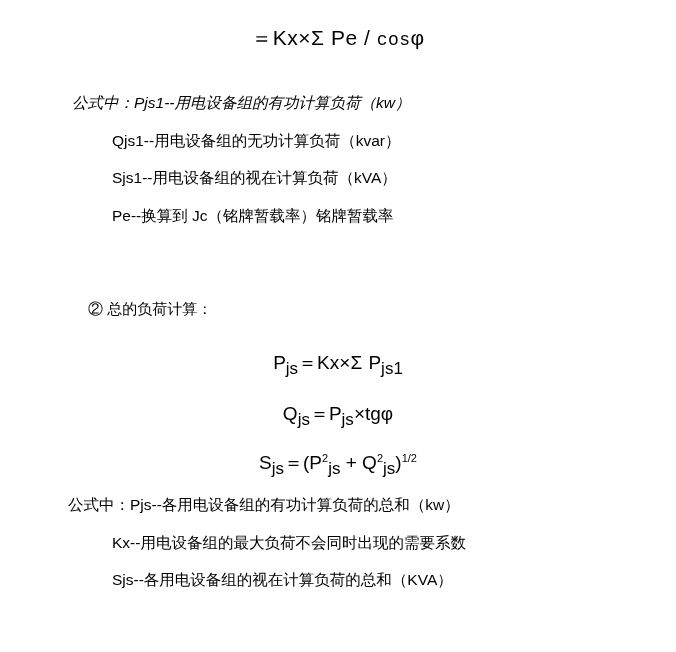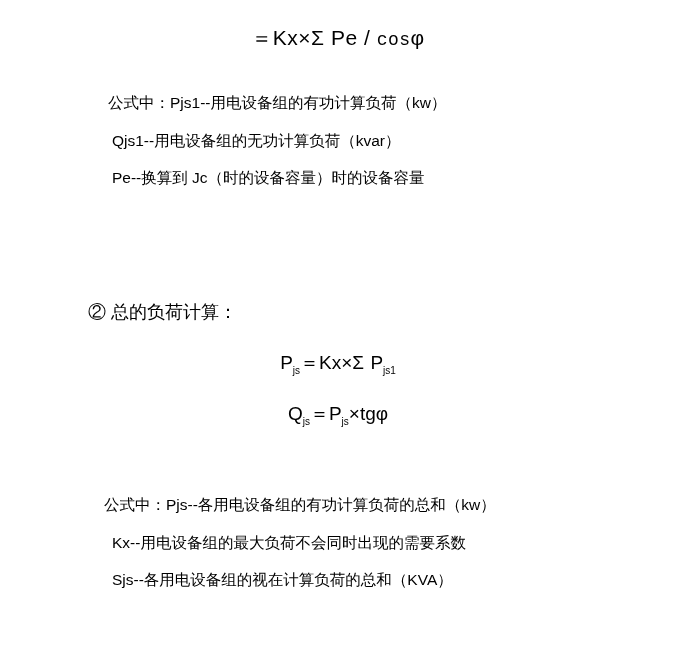--- a/index.html
+++ b/index.html
@@ -50,35 +50,35 @@
   .def-line .lead {
     display: inline-block;
   }
   .indent-2 { padding-left: 112px; }
 
   
   .section-head {
     position: absolute;
     left: 88px;
     top: 300px;
-    font-size: 18px;
+    font-size: 15px;
     white-space: nowrap;
   }
 
   
   .formula {
     position: absolute;
     left: 0;
     width: 676px;
     text-align: center;
     font-size: 19px;
     white-space: nowrap;
   }
   .formula .sub {
-    font-size: 10px;
+    font-size: 17px;
     vertical-align: sub;
   }
   .formula .sup {
     font-size: 11px;
     vertical-align: super;
   }
   .f1 { top: 350px; }
   .f2 { top: 401px; text-align: center; }
   .f3 { top: 450px; }
 
@@ -87,44 +87,50 @@
 </head>
 <body>
 
 <div class="page">
 
   <div class="top-formula">
     <span>＝Kx×</span><span>Σ</span><span> Pe / </span><span class="mono">cos</span><span>φ</span>
   </div>
 
   <div class="def-block" style="top:95px;">
-    <div class="def-line" style="padding-left:108px;">
+    <div class="def-line" style="padding-left:72px;font-style:italic;">
       <span class="lead">公式中：</span><span>Pjs1--用电设备组的有功计算负荷（kw）</span>
     </div>
     <div class="def-line indent-2">
       <span>Qjs1--用电设备组的无功计算负荷（kvar）</span>
     </div>
     <div class="def-line indent-2">
-      <span>Pe--换算到 Jc（时的设备容量）时的设备容量</span>
+      <span>Sjs1--用电设备组的视在计算负荷（kVA）</span>
+    </div>
+    <div class="def-line indent-2">
+      <span>Pe--换算到 Jc（铭牌暂载率）铭牌暂载率</span>
     </div>
   </div>
 
   <div class="section-head">②  总的负荷计算：</div>
 
   <div class="formula f1">
     <span><span>P</span><span class="sub">js</span></span><span>＝Kx×</span><span>Σ</span><span class="spacer-sm">&nbsp;</span><span><span>P</span><span class="sub">js1</span></span>
   </div>
 
   <div class="formula f2">
     <span><span>Q</span><span class="sub">js</span></span><span>＝P</span><span class="sub">js</span><span>×tgφ</span>
   </div>
 
+  <div class="formula f3">
+    <span><span>S</span><span class="sub">js</span></span><span>＝(P</span><span class="sup">2</span><span class="sub">js</span><span> + Q</span><span class="sup">2</span><span class="sub">js</span><span>)</span><span class="sup">1/2</span>
+  </div>
 
   <div class="def-block" style="top:497px;">
-    <div class="def-line" style="padding-left:92px;margin-left:12px;">
+    <div class="def-line" style="padding-left:68px;">
       <span class="lead">公式中：</span><span>Pjs--各用电设备组的有功计算负荷的总和（kw）</span>
     </div>
     <div class="def-line indent-2">
       <span>Kx--用电设备组的最大负荷不会同时出现的需要系数</span>
     </div>
     <div class="def-line indent-2">
       <span>Sjs--各用电设备组的视在计算负荷的总和（KVA）</span>
     </div>
   </div>
 

